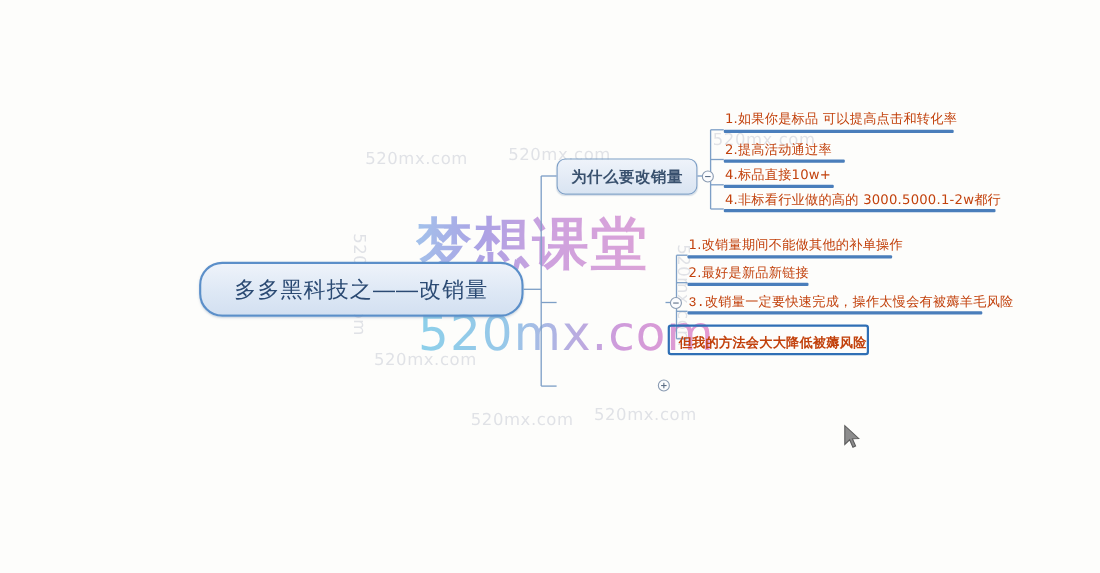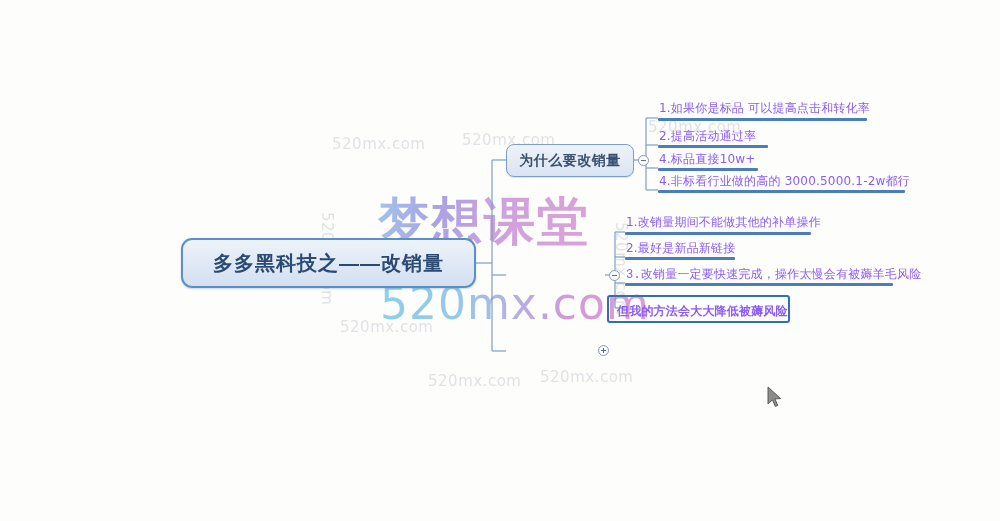--- a/index.html
+++ b/index.html
@@ -63,26 +63,26 @@
   .node{
     position:absolute;
     box-sizing:border-box;
     display:flex;align-items:center;justify-content:center;
     white-space:nowrap;
     user-select:none;
   }
   .root{
     left:181px;top:238px;width:295px;height:50px;
     border:2px solid #5b8fc9;
-    border-radius:11px;
+    border-radius:21px;
     background:linear-gradient(180deg,#eef3fa 0%,#dee8f5 55%,#d3e0f1 100%);
     box-shadow:0 1px 2px rgba(90,120,160,.30);
     color:#2b4a73;
     font-size:20px;
-    font-weight:bold;
+    font-weight:normal;
     letter-spacing:1px;
   }
   .branch{
     border:1px solid #7d9fc6;
     border-radius:8px;
     background:linear-gradient(180deg,#eef3fa 0%,#e2eaf5 60%,#d9e4f2 100%);
     box-shadow:0 1px 1px rgba(100,130,170,.25);
     color:#39516e;
     font-size:14px;
     font-weight:bold;
@@ -90,21 +90,21 @@
     padding:0 10px;
   }
   #branch-why{left:506px;top:144px;width:128px;height:33px;}
   #branch-notes{left:506px;top:259px;width:99px;height:33px;}
   #branch-steps{left:506px;top:334px;width:88px;height:33px;}
 
   
   .leaf{
     position:absolute;
     white-space:nowrap;
-    color:#8b5cf6;
+    color:#c2410c;
     font-size:12px;
     font-family:"DejaVu Sans","Liberation Sans",sans-serif;
     letter-spacing:.2px;
     user-select:none;
   }
   .leaf-ul{
     position:absolute;
     height:3px;
     background:#4a7ebb;
     border-radius:1px;

